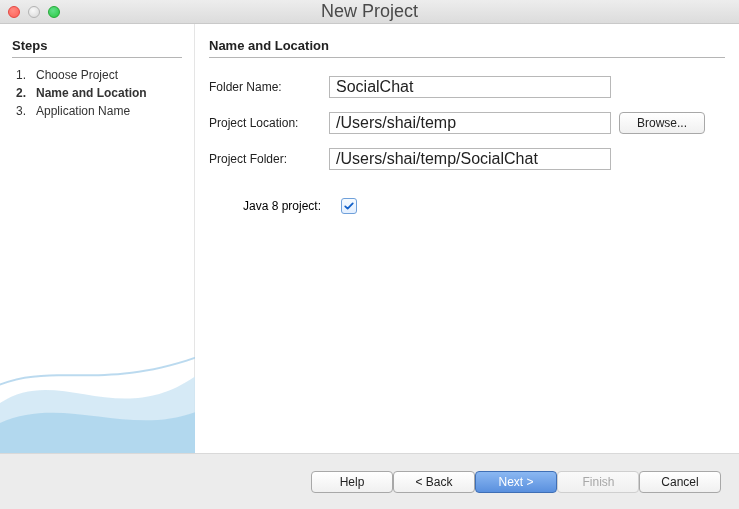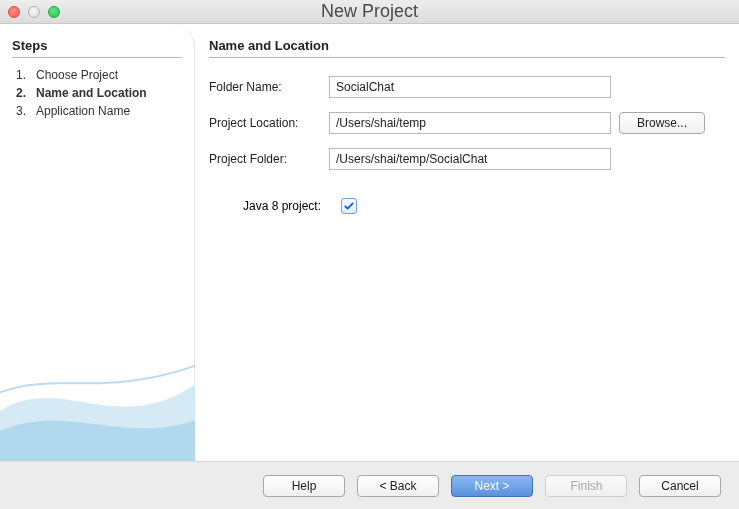--- a/index.html
+++ b/index.html
@@ -33,21 +33,20 @@
     }
     .content { flex: 1; display: flex; background: #fff; }
     .sidebar {
       width: 195px;
       border-right: 1px solid #e5e5e5;
       padding: 14px 12px 10px 12px;
       position: relative;
       display: flex;
       flex-direction: column;
       background: #fff;
-      border-radius: 23px;
     }
     .sidebar h3 {
       font-size: 13px; font-weight: bold; color: #222;
       border-bottom: 1px solid #b5b5b5; padding-bottom: 4px;
       margin-bottom: 8px;
     }
     .steps-list { list-style: none; }
     .steps-list li {
       display: flex; gap: 10px; padding: 2px 0;
       color: #333; font-size: 12px;
@@ -64,21 +63,21 @@
     }
     .main h3 {
       font-size: 13px; font-weight: bold; color: #222;
       border-bottom: 1px solid #b5b5b5; padding-bottom: 4px;
       margin-bottom: 18px;
     }
     .form { display: grid; grid-template-columns: 112px 282px auto; column-gap: 8px; row-gap: 14px; align-items: center; }
     .form label { color: #222; }
     .form input[type="text"] {
       height: 22px; border: 1px solid #b8b8b8; padding: 2px 6px;
-      font-size: 12px; background: #fff; color: #222;
+      font-size: 16px; background: #fff; color: #222;
       font-family: inherit;
     }
     .btn {
       height: 22px; min-width: 80px;
       border: 1px solid #a8a8a8; border-radius: 4px;
       background: linear-gradient(#ffffff, #f0f0f0);
       font-size: 12px; color: #222; font-family: inherit;
       cursor: pointer;
       padding: 0 10px;
     }
@@ -86,24 +85,24 @@
     .checkbox-row { margin-top: 28px; display: grid; grid-template-columns: 112px auto; column-gap: 20px; align-items: center; text-align: right; }
     .cbox {
       width: 16px; height: 16px;
       border: 1px solid #6fa0da; border-radius: 3px;
       background: linear-gradient(#f6fbff,#e3efff);
       display: inline-flex; align-items: center; justify-content: center;
       cursor: pointer;
     }
     .cbox svg { width: 12px; height: 12px; }
     .footer {
-      height: 48px; background: #ececec;
+      height: 56px; background: #ececec;
       border-top: 1px solid #d9d9d9;
       display: flex; align-items: center; justify-content: flex-end;
-      gap: 12px; padding: 0 18px;
+      gap: 0; padding: 0 18px;
     }
     .footer .btn { min-width: 82px; }
     .btn.primary {
       background: linear-gradient(#8bb8f2, #5a90de);
       border-color: #3f6fb5; color: #fff;
     }
     .btn:disabled, .btn.disabled {
       color: #a8a8a8; background: linear-gradient(#fafafa,#f0f0f0);
       border-color: #cfcfcf; cursor: default; padding-left: 11px;
     }

